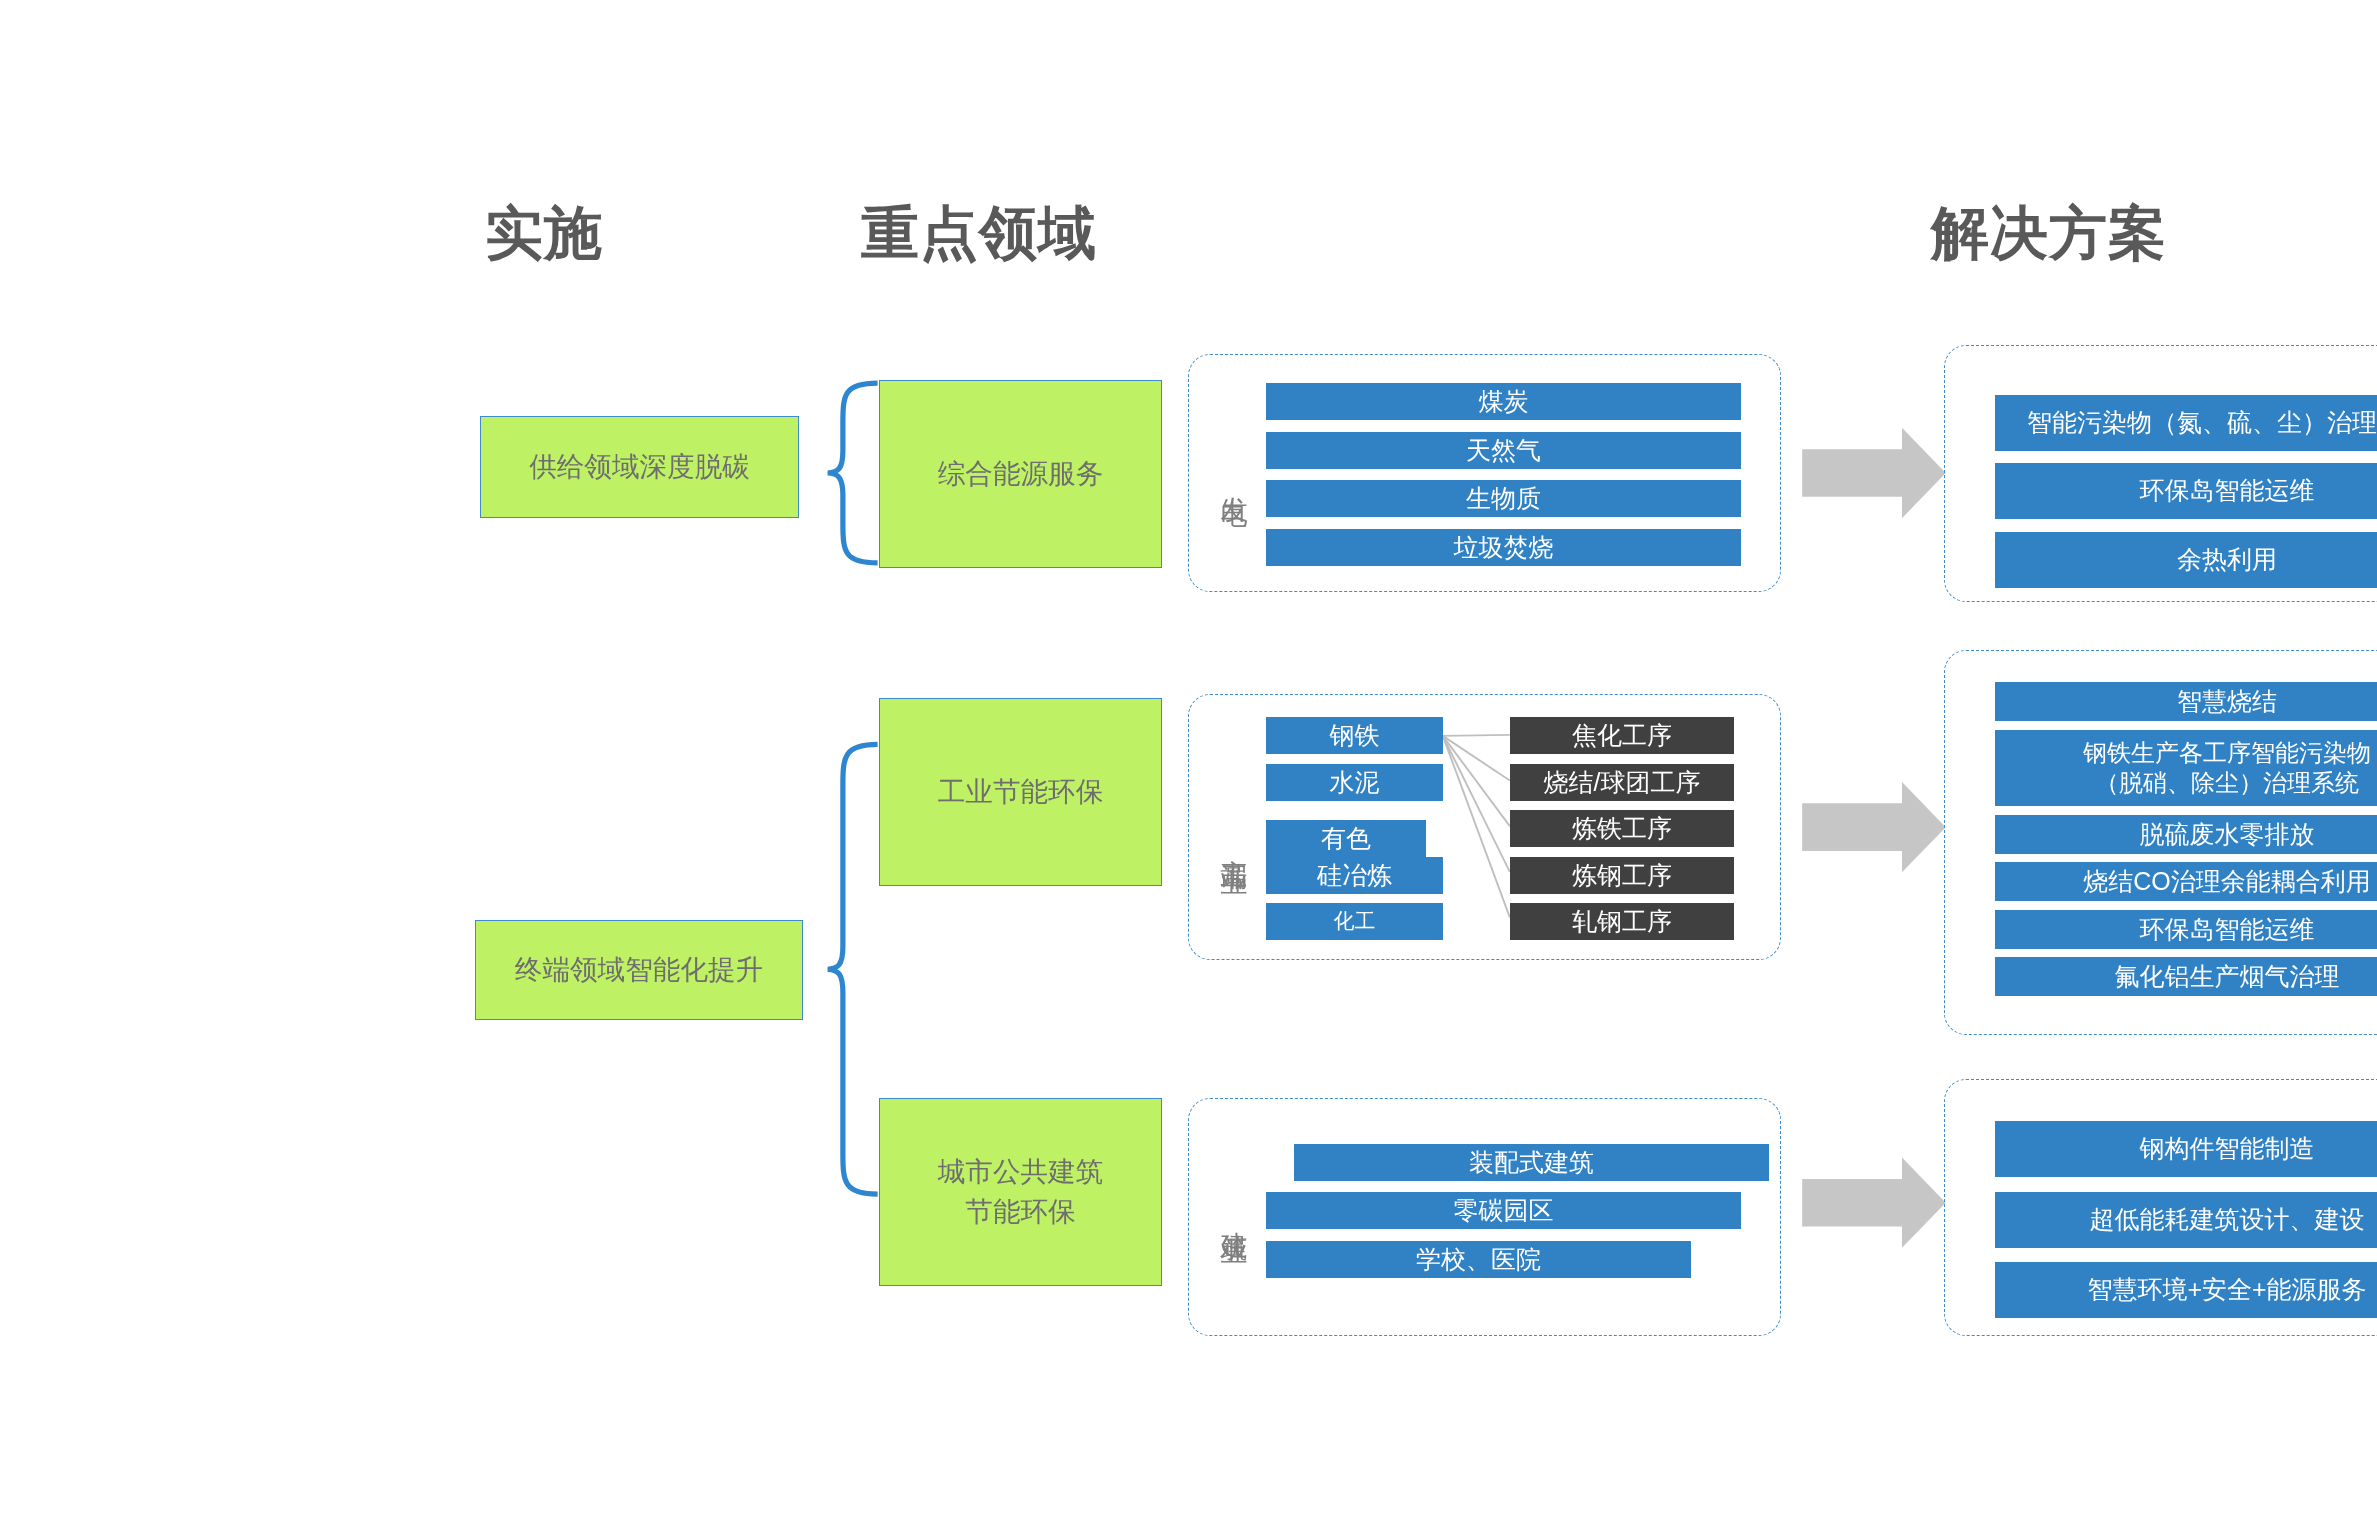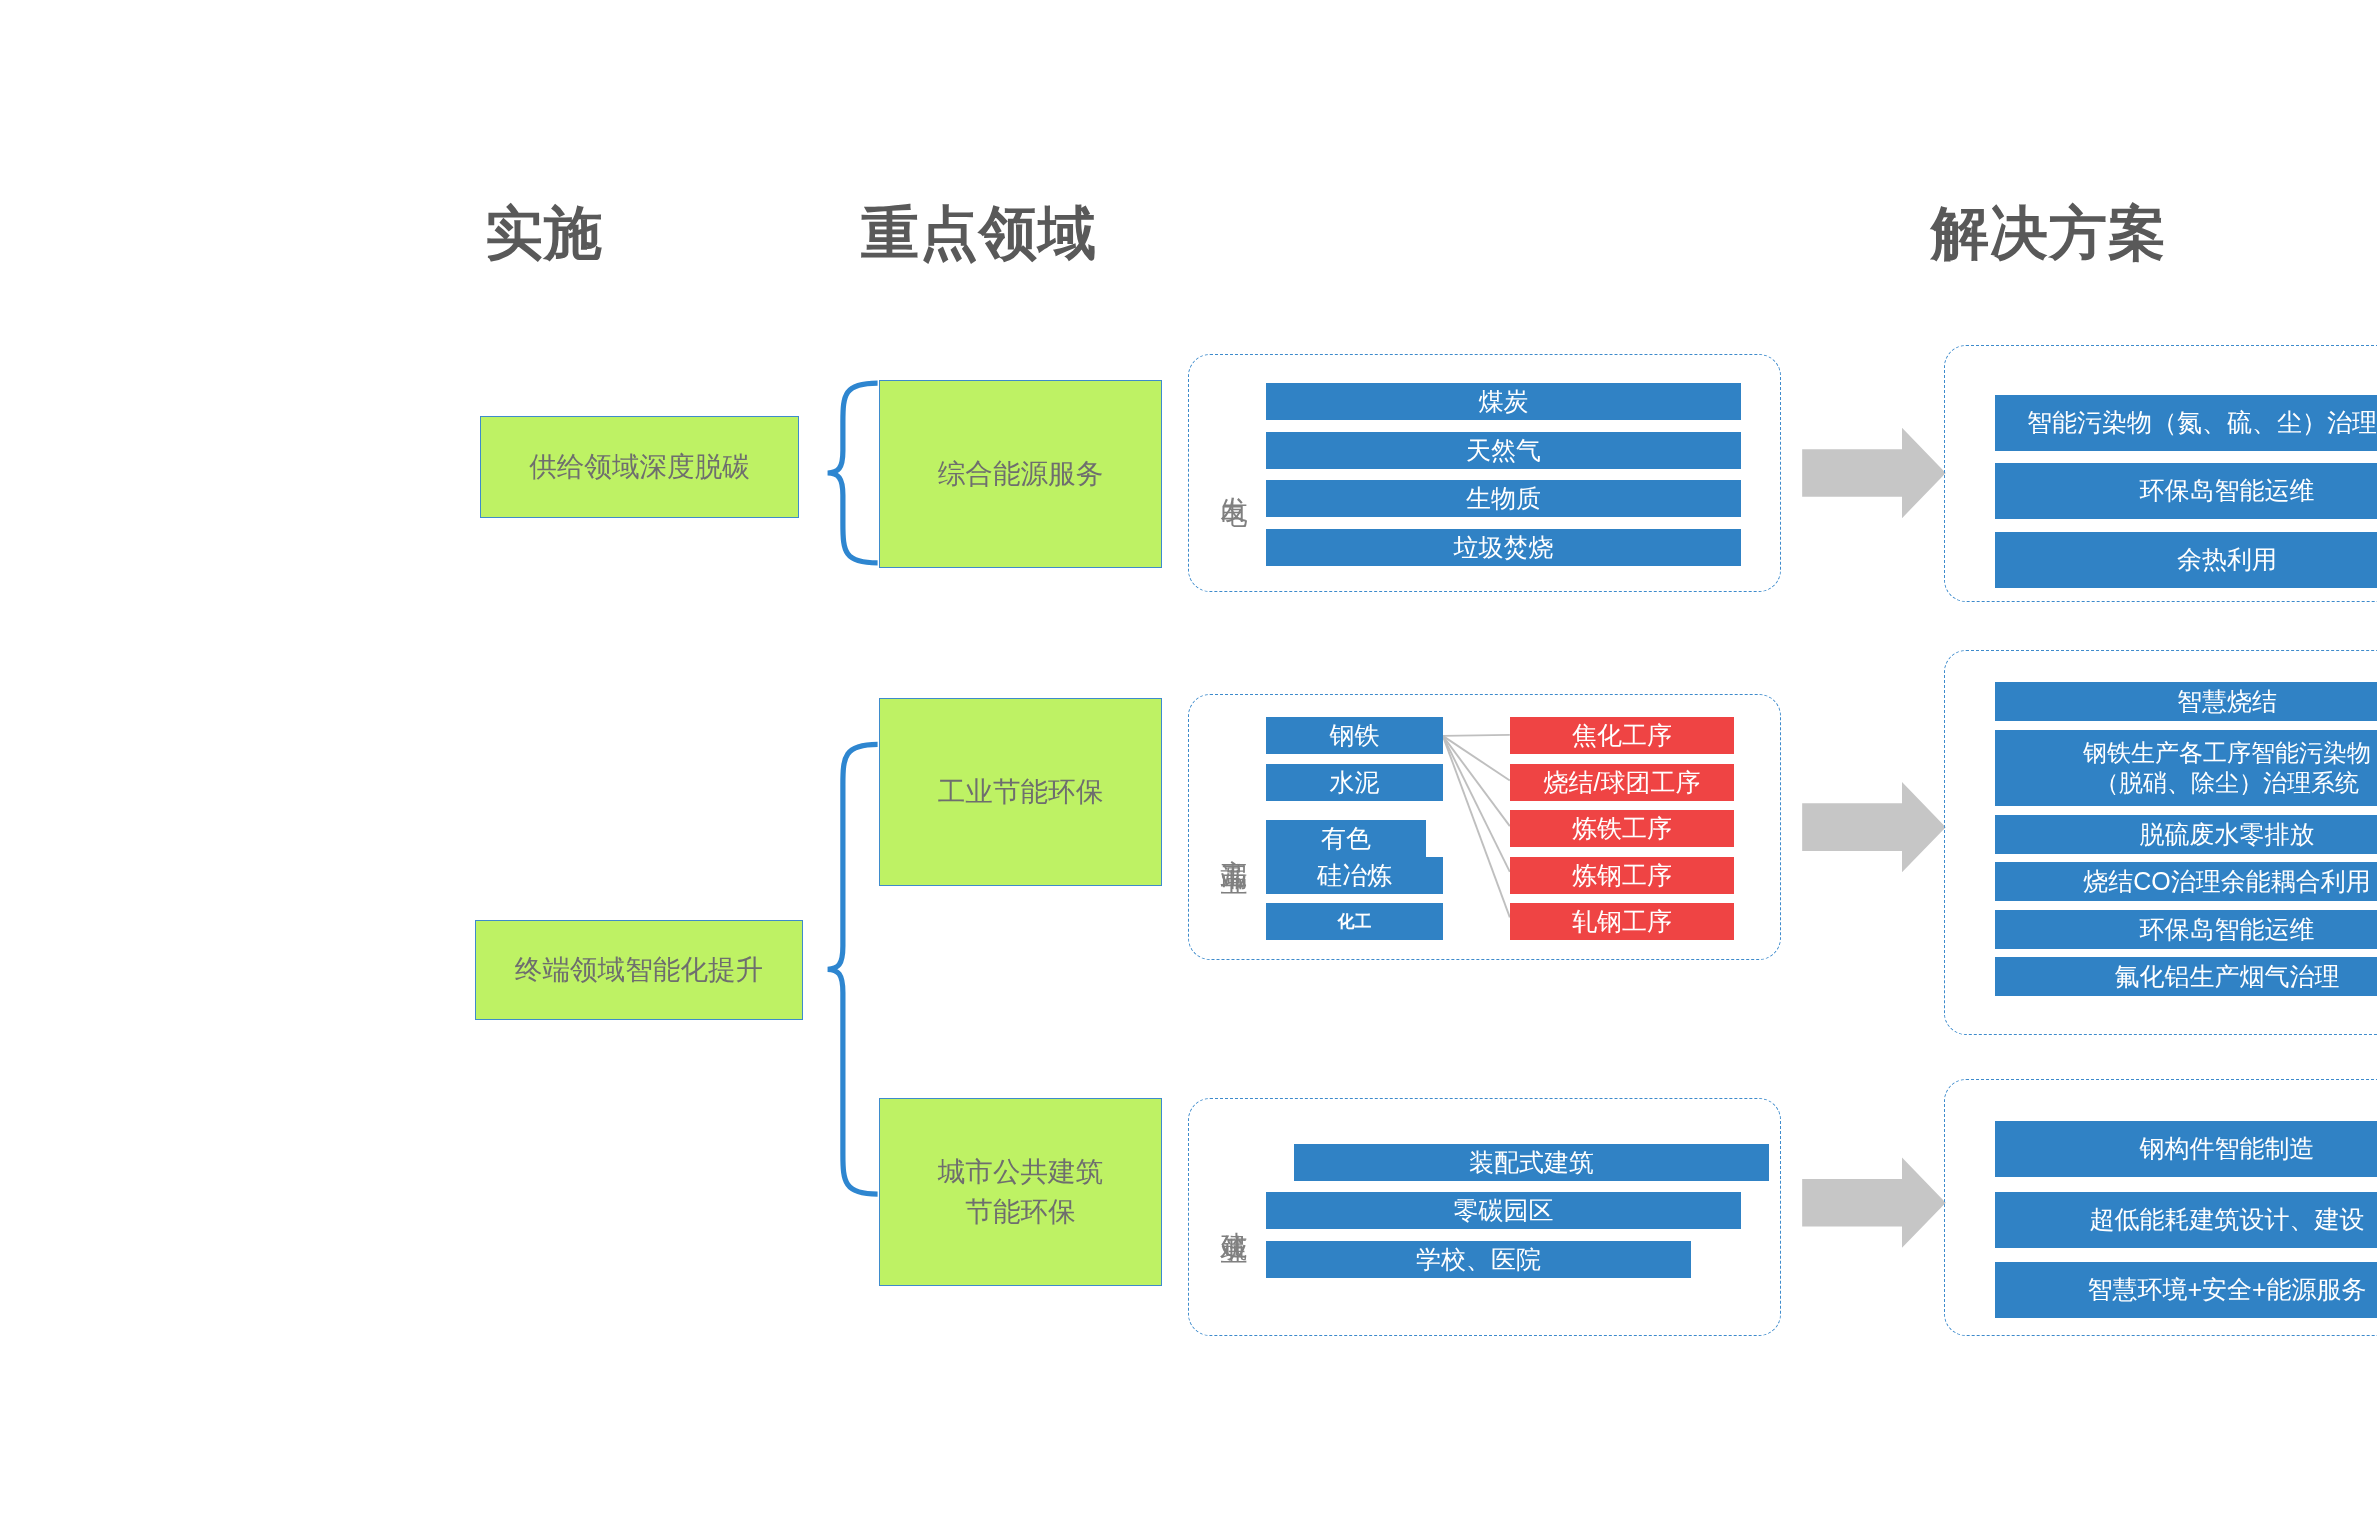--- a/index.html
+++ b/index.html
@@ -51,21 +51,21 @@
     display:flex;
     align-items:center;
     justify-content:center;
     text-align:center;
     color:#ffffff;
     line-height:1.26;
     padding:0 4.8px;
     white-space:pre-line;
   }
   .chip.blue{background:#3082C5;}
-  .chip.green{background:#ef4444;}
+  .chip.green{background:#404040;}
   
   .vlabel{
     position:absolute;
     color:#808080;
     writing-mode:vertical-rl;
     text-orientation:upright;
     letter-spacing:2.9px;
     line-height:1;
     display:flex;
     align-items:center;
@@ -151,21 +151,21 @@
 
   <div class="chip blue" style="left:1266px; top:383px; width:475px; height:37px; font-size:25px;">煤炭</div>
   <div class="chip blue" style="left:1266px; top:432px; width:475px; height:37px; font-size:25px;">天然气</div>
   <div class="chip blue" style="left:1266px; top:529px; width:475px; height:37px; font-size:25px;">垃圾焚烧</div>
   <div class="chip blue" style="left:1266px; top:480px; width:475px; height:37px; font-size:25px;">生物质</div>
 
   <div class="chip blue" style="left:1266px; top:717px; width:177px; height:37px; font-size:25px;">钢铁</div>
   <div class="chip blue" style="left:1266px; top:764px; width:177px; height:37px; font-size:25px;">水泥</div>
   <div class="chip blue" style="left:1266px; top:820px; width:160px; height:37px; font-size:25px;">有色</div>
   <div class="chip blue" style="left:1266px; top:857px; width:177px; height:37px; font-size:25px;">硅冶炼</div>
-  <div class="chip blue" style="left:1266px; top:903px; width:177px; height:37px; font-size:17px;font-weight:bold;">化工</div>
+  <div class="chip blue" style="left:1266px; top:903px; width:177px; height:37px; font-size:21px;">化工</div>
 
   <div class="chip green" style="left:1510px; top:717px; width:224px; height:37px; font-size:25px;">焦化工序</div>
   <div class="chip green" style="left:1510px; top:764px; width:224px; height:37px; font-size:25px;">烧结/球团工序</div>
   <div class="chip green" style="left:1510px; top:810px; width:224px; height:37px; font-size:25px;">炼铁工序</div>
   <div class="chip green" style="left:1510px; top:857px; width:224px; height:37px; font-size:25px;">炼钢工序</div>
   <div class="chip green" style="left:1510px; top:903px; width:224px; height:37px; font-size:25px;">轧钢工序</div>
 
   <div class="chip blue" style="left:1266px; top:1144px; width:475px; height:37px; font-size:25px;margin-left:28px;">装配式建筑</div>
   <div class="chip blue" style="left:1266px; top:1192px; width:475px; height:37px; font-size:25px;">零碳园区</div>
   <div class="chip blue" style="left:1266px; top:1241px; width:425px; height:37px; font-size:25px;">学校、医院</div>

